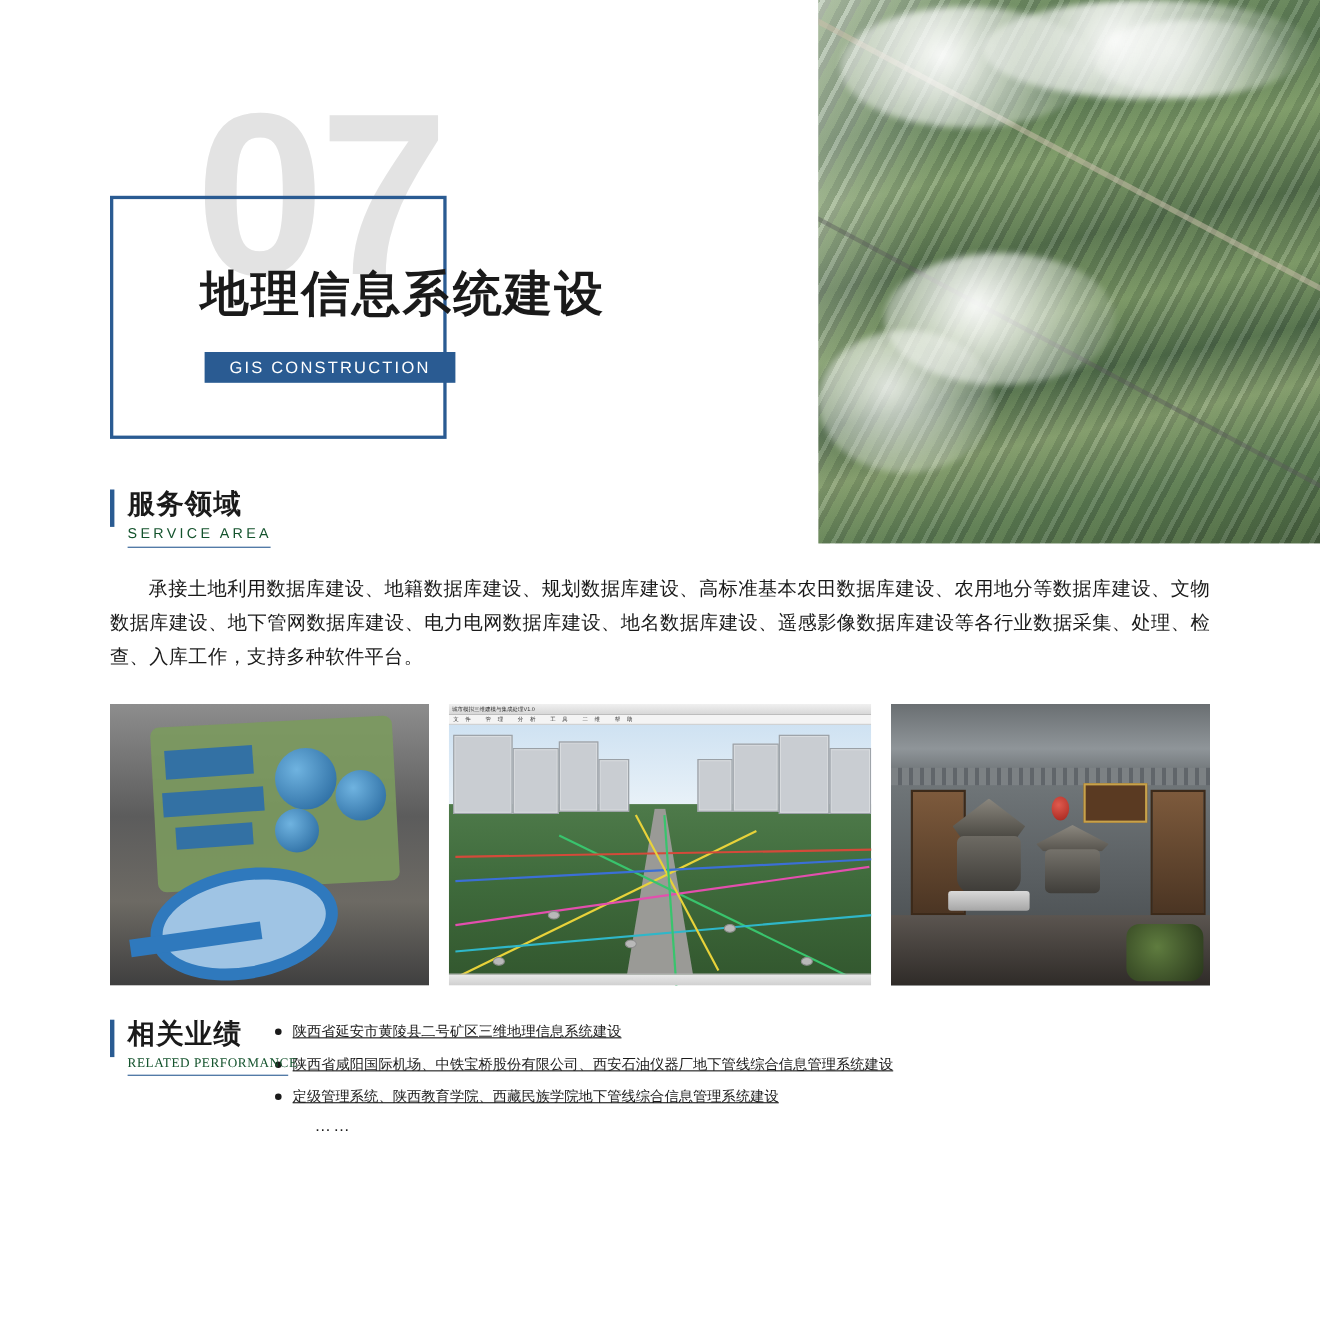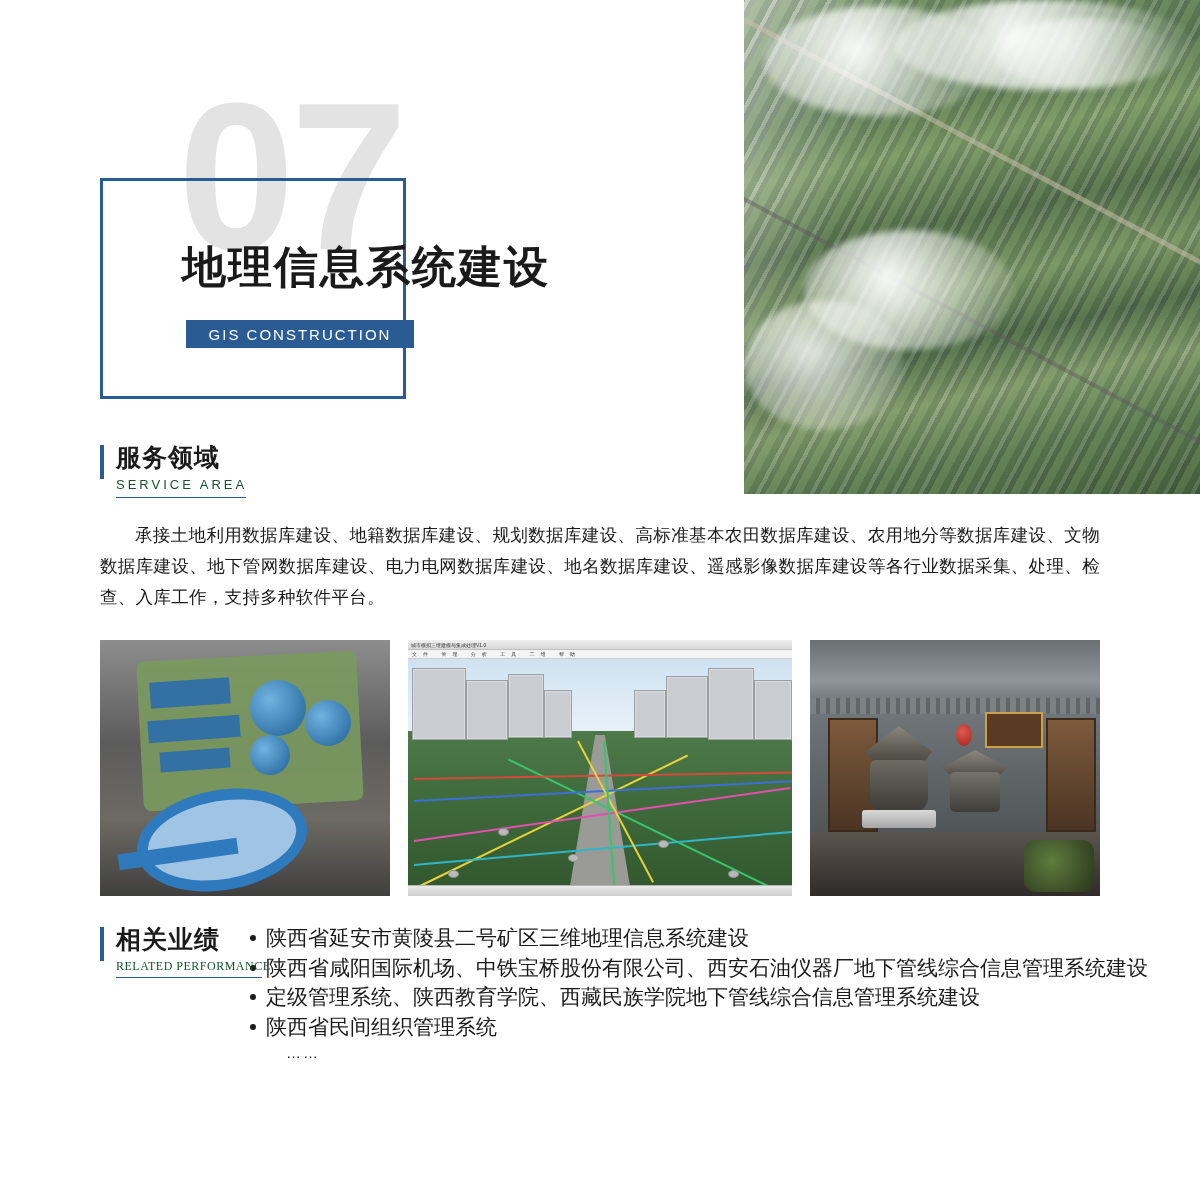--- a/index.html
+++ b/index.html
@@ -327,27 +327,28 @@
   }
 
   
   .perf-list {
     position: absolute;
     left: 250px;
     top: 926px;
     width: 820px;
   }
   .perf-item {
-    font-size: 21px;
+    font-size: 13px;
     line-height: 24px;
     color: #1a1a1a;
     margin-bottom: 5.5px;
     position: relative;
     padding-left: 16px;
     white-space: nowrap;
+    text-decoration: underline;
   }
   .perf-item .dot {
     position: absolute;
     left: 0;
     top: 9px;
     width: 6px;
     height: 6px;
     border-radius: 50%;
     background: #1a1a1a;
   }
@@ -464,18 +465,14 @@
     <span>陕西省延安市黄陵县二号矿区三维地理信息系统建设</span>
   </div>
   <div class="perf-item">
     <span class="dot"></span>
     <span>陕西省咸阳国际机场、中铁宝桥股份有限公司、西安石油仪器厂地下管线综合信息管理系统建设</span>
   </div>
   <div class="perf-item">
     <span class="dot"></span>
     <span>定级管理系统、陕西教育学院、西藏民族学院地下管线综合信息管理系统建设</span>
   </div>
-  <div class="perf-item">
-    <span class="dot"></span>
-    <span>陕西省民间组织管理系统</span>
-  </div>
   <div class="perf-ellipsis">……</div>
 </div>
 
 </body></html>

